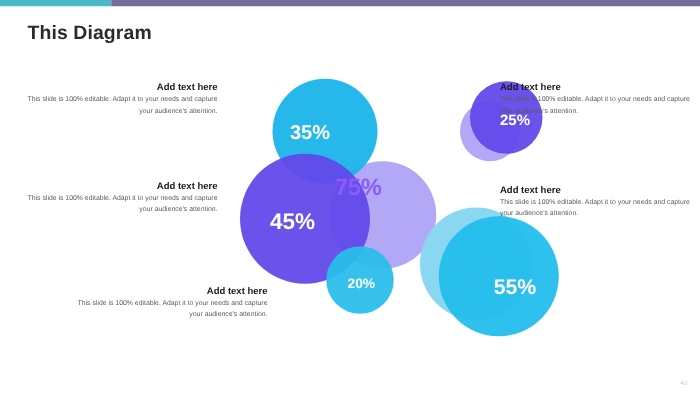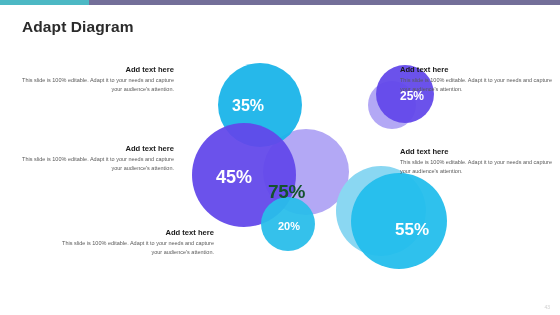--- a/index.html
+++ b/index.html
@@ -84,44 +84,43 @@
   .co-4 { left: 400px; top: 66px;  }
   .co-5 { left: 400px; top: 148px; }
 
   
   .center-label {
     position: absolute;
     left: 268px;
     top: 140px;
     font-size: 19px;
     font-weight: bold;
-    color: #14532d;
+    color: #8b5cf6;
     letter-spacing: -0.3px;
-    margin-top: 41px;
   }
   
   .page-num {
     position: absolute;
     right: 10px;
     bottom: 5px;
     font-size: 5px;
     color: #cfcfcf;
   }
 </style>
 </head>
 <body>
 
 <div class="slide">
 
   <div class="topbar">
     <div class="topbar-teal"></div>
     <div class="topbar-purple"></div>
   </div>
 
-  <div class="page-title">Adapt Diagram</div>
+  <div class="page-title">This Diagram</div>
 
   <div class="diagram">
     <svg width="560" height="250" viewBox="0 0 560 250" xmlns="http://www.w3.org/2000/svg">
 
       <circle cx="258" cy="127" r="43" fill="#b3a8f5"></circle>
       <circle cx="344" cy="60" r="24" fill="#b3a8f5"></circle>
       <circle cx="333" cy="166" r="45" fill="#8ad7f2"></circle>
 
       <circle cx="212" cy="60" r="42" fill="#18b4e9" fill-opacity="0.94"></circle>
       <circle cx="196" cy="130" r="52" fill="#6247ea" fill-opacity="0.94"></circle>

